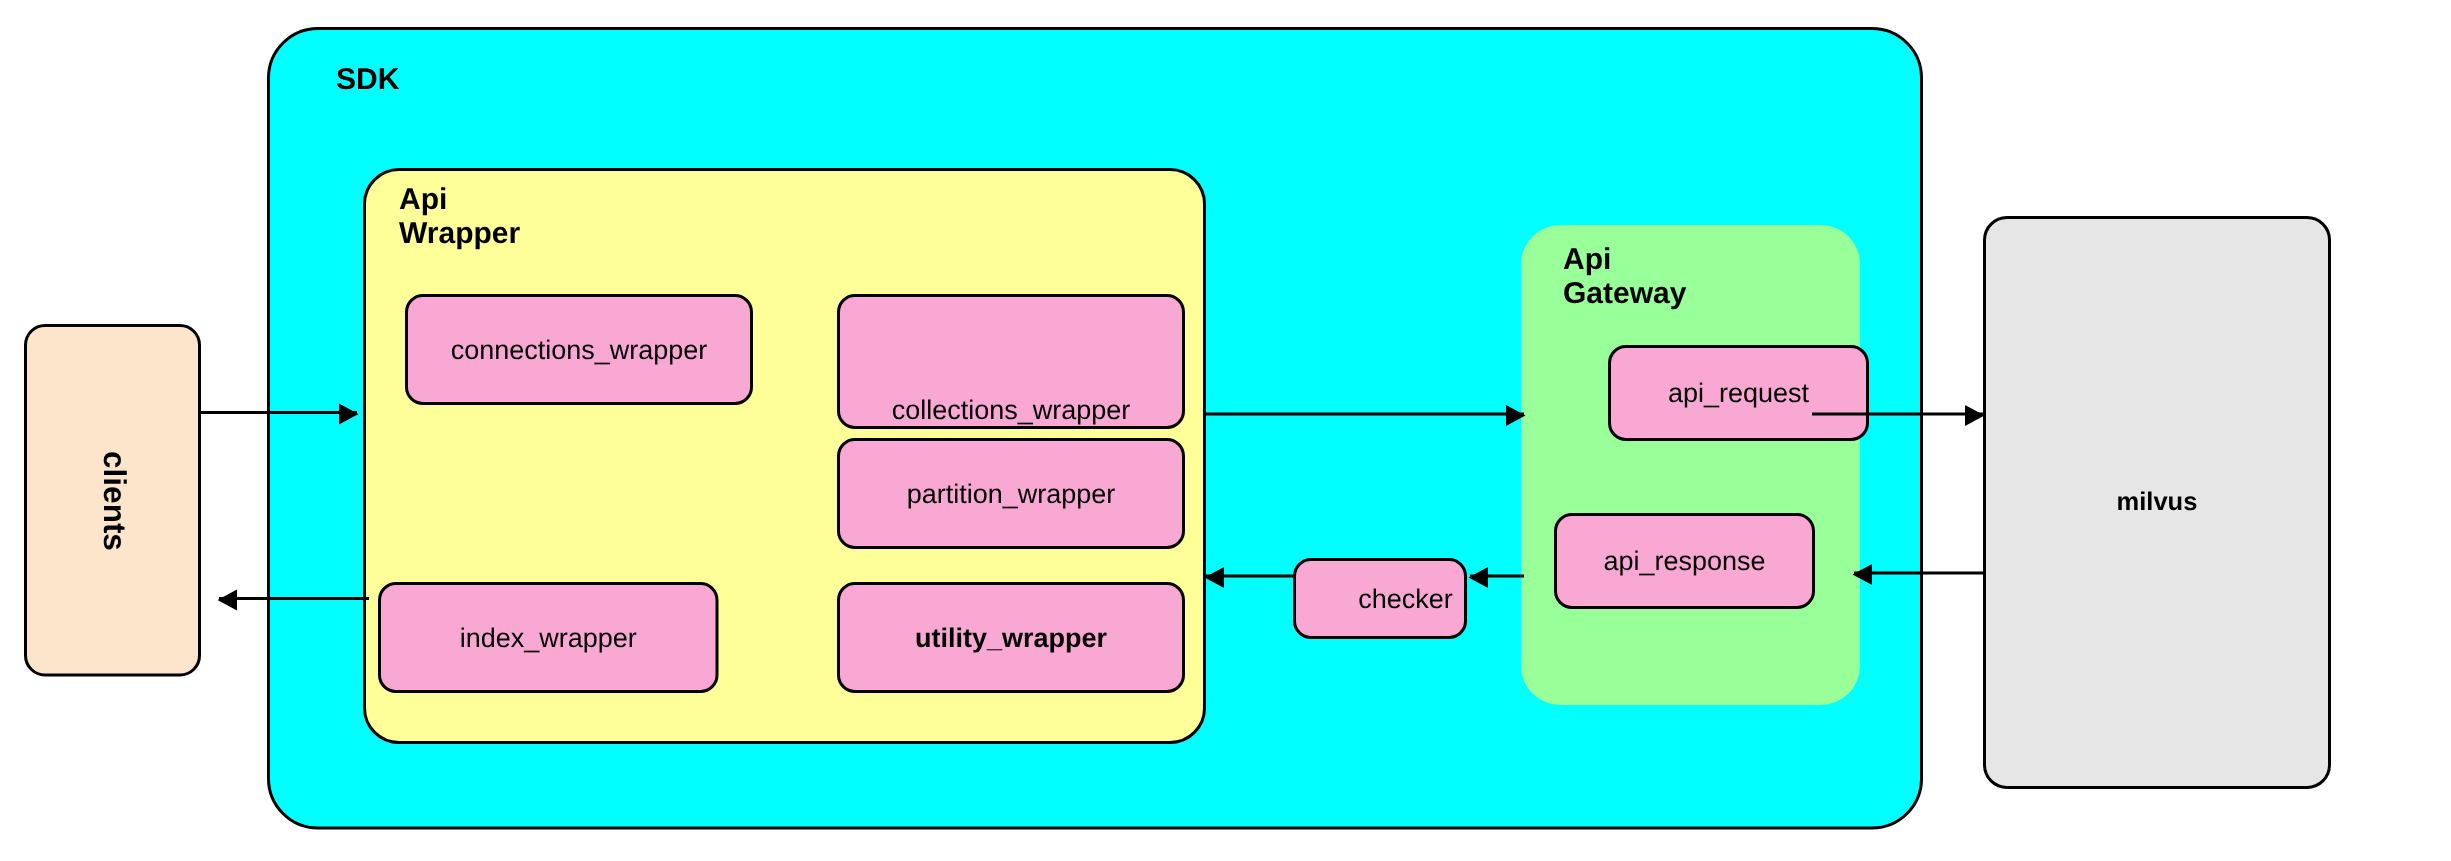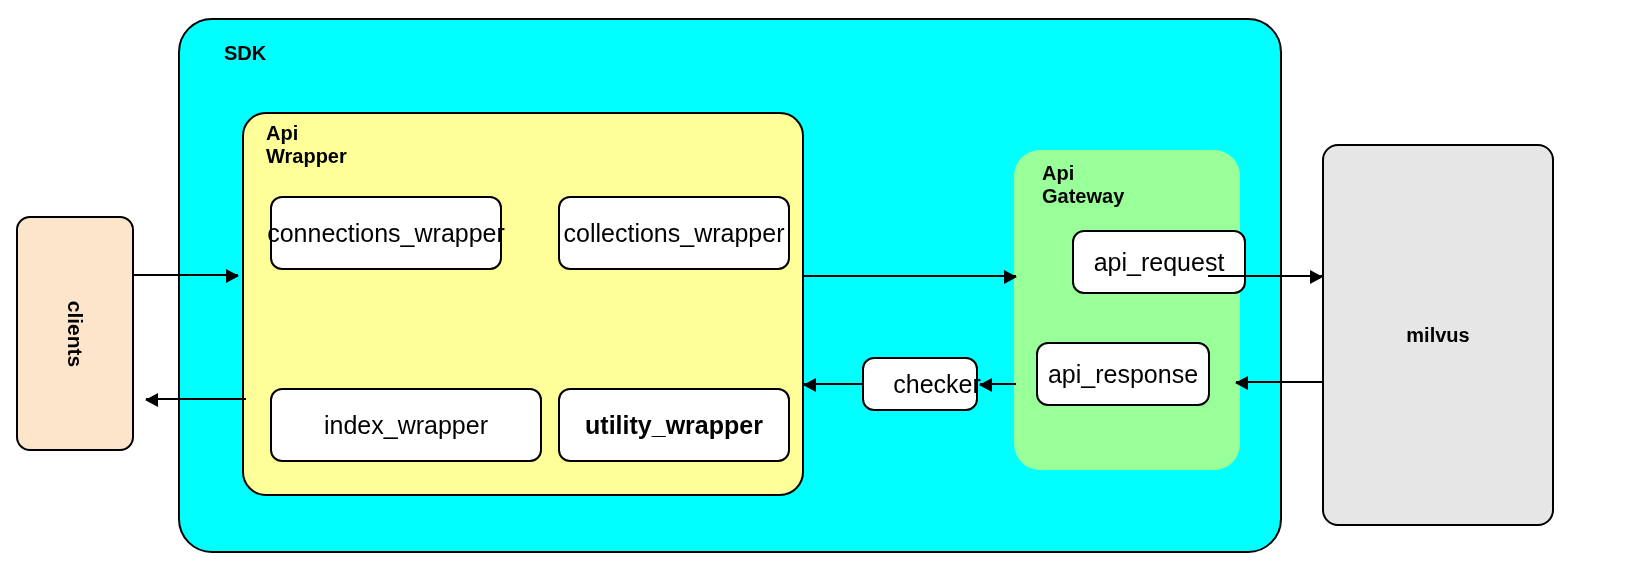--- a/index.html
+++ b/index.html
@@ -88,24 +88,24 @@
     top: 12px;
     font-size: 20px;
     font-weight: bold;
     line-height: 1.15;
     white-space: pre-line;
     text-align: left;
   }
 
   
   .node {
-    background: #ffffff;
+    background: #f9a8d4;
     border: 2px solid #000000;
     border-radius: 12px;
-    font-size: 25px;
+    font-size: 18px;
     font-weight: normal;
     text-align: center;
   }
 
   
   .clients-box {
     left: 16px;
     top: 216px;
     width: 118px;
     height: 235px;
@@ -122,21 +122,21 @@
 
   
   .milvus-box {
     left: 1322px;
     top: 144px;
     width: 232px;
     height: 382px;
     background: #e6e6e6;
     border: 2px solid #000000;
     border-radius: 16px;
-    font-size: 20px;
+    font-size: 17px;
     font-weight: bold;
   }
 
   
   .checker-box {
     left: 860px;
     top: 355px;
     width: 116px;
     height: 54px;
   }
@@ -177,34 +177,37 @@
   <div class="box sdk-container">
     <span class="sdk-label">SDK</span>
 
     <div class="box apiwrapper-container" style="left:62px; top:92px;">
       <span class="apiwrapper-label">Api
 Wrapper</span>
 
       <div class="box node" style="left:26px; top:82px; width:232px; height:74px;">
         <span>connections_wrapper</span>
       </div>
-      <div class="box node" style="left:314px; top:82px; width:232px; height:74px;">
+      <div class="box node" style="left:314px; top:82px; width:232px; height:90px;align-items:flex-end;">
         <span>collections_wrapper</span>
       </div>
 
-
-      <div class="box node" style="left:26px; top:274px; width:272px; height:74px;">
+      <div class="box node" style="left:314px; top:178px; width:232px; height:74px;">
+        <span>partition_wrapper</span>
+      </div>
+
+      <div class="box node" style="left:8px; top:274px; width:227px; height:74px;">
         <span>index_wrapper</span>
       </div>
       <div class="box node" style="left:314px; top:274px; width:232px; height:74px;font-weight:bold;">
         <span>utility_wrapper</span>
       </div>
     </div>
 
-    <div class="box node checker-box" style="left:682px; top:337px;padding-left:34px;">
+    <div class="box node checker-box" style="left:682px; top:352px;padding-left:34px;">
       <span>checker</span>
     </div>
 
     <div class="box apigateway-container" style="left:834px; top:130px;">
       <span class="apigateway-label">Api
 Gateway</span>
 
       <div class="box node" style="left:22px; top:80px; width:174px; height:64px;margin-left:36px;">
         <span>api_request</span>
       </div>

